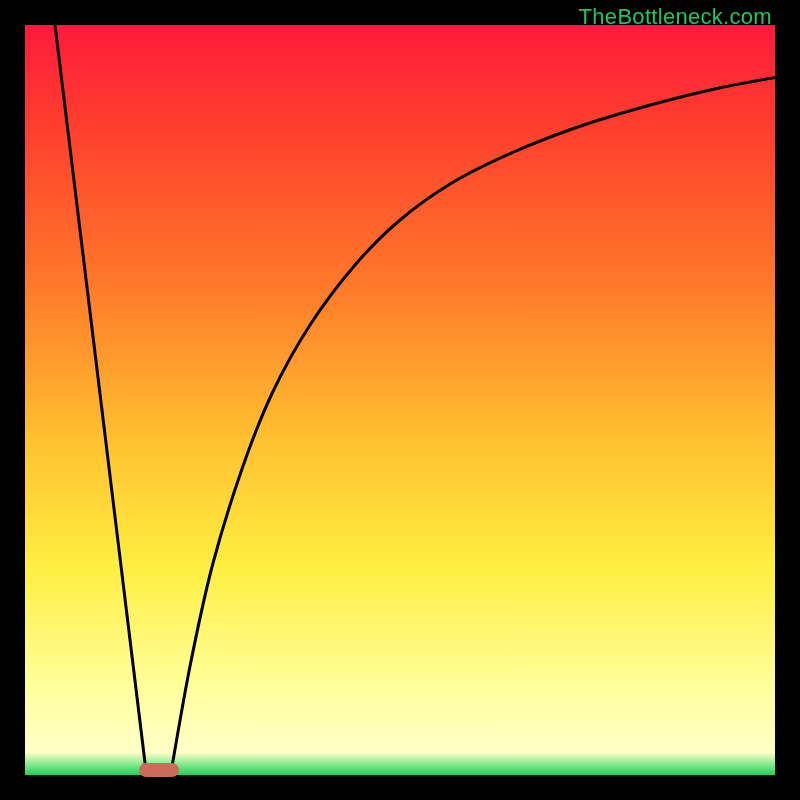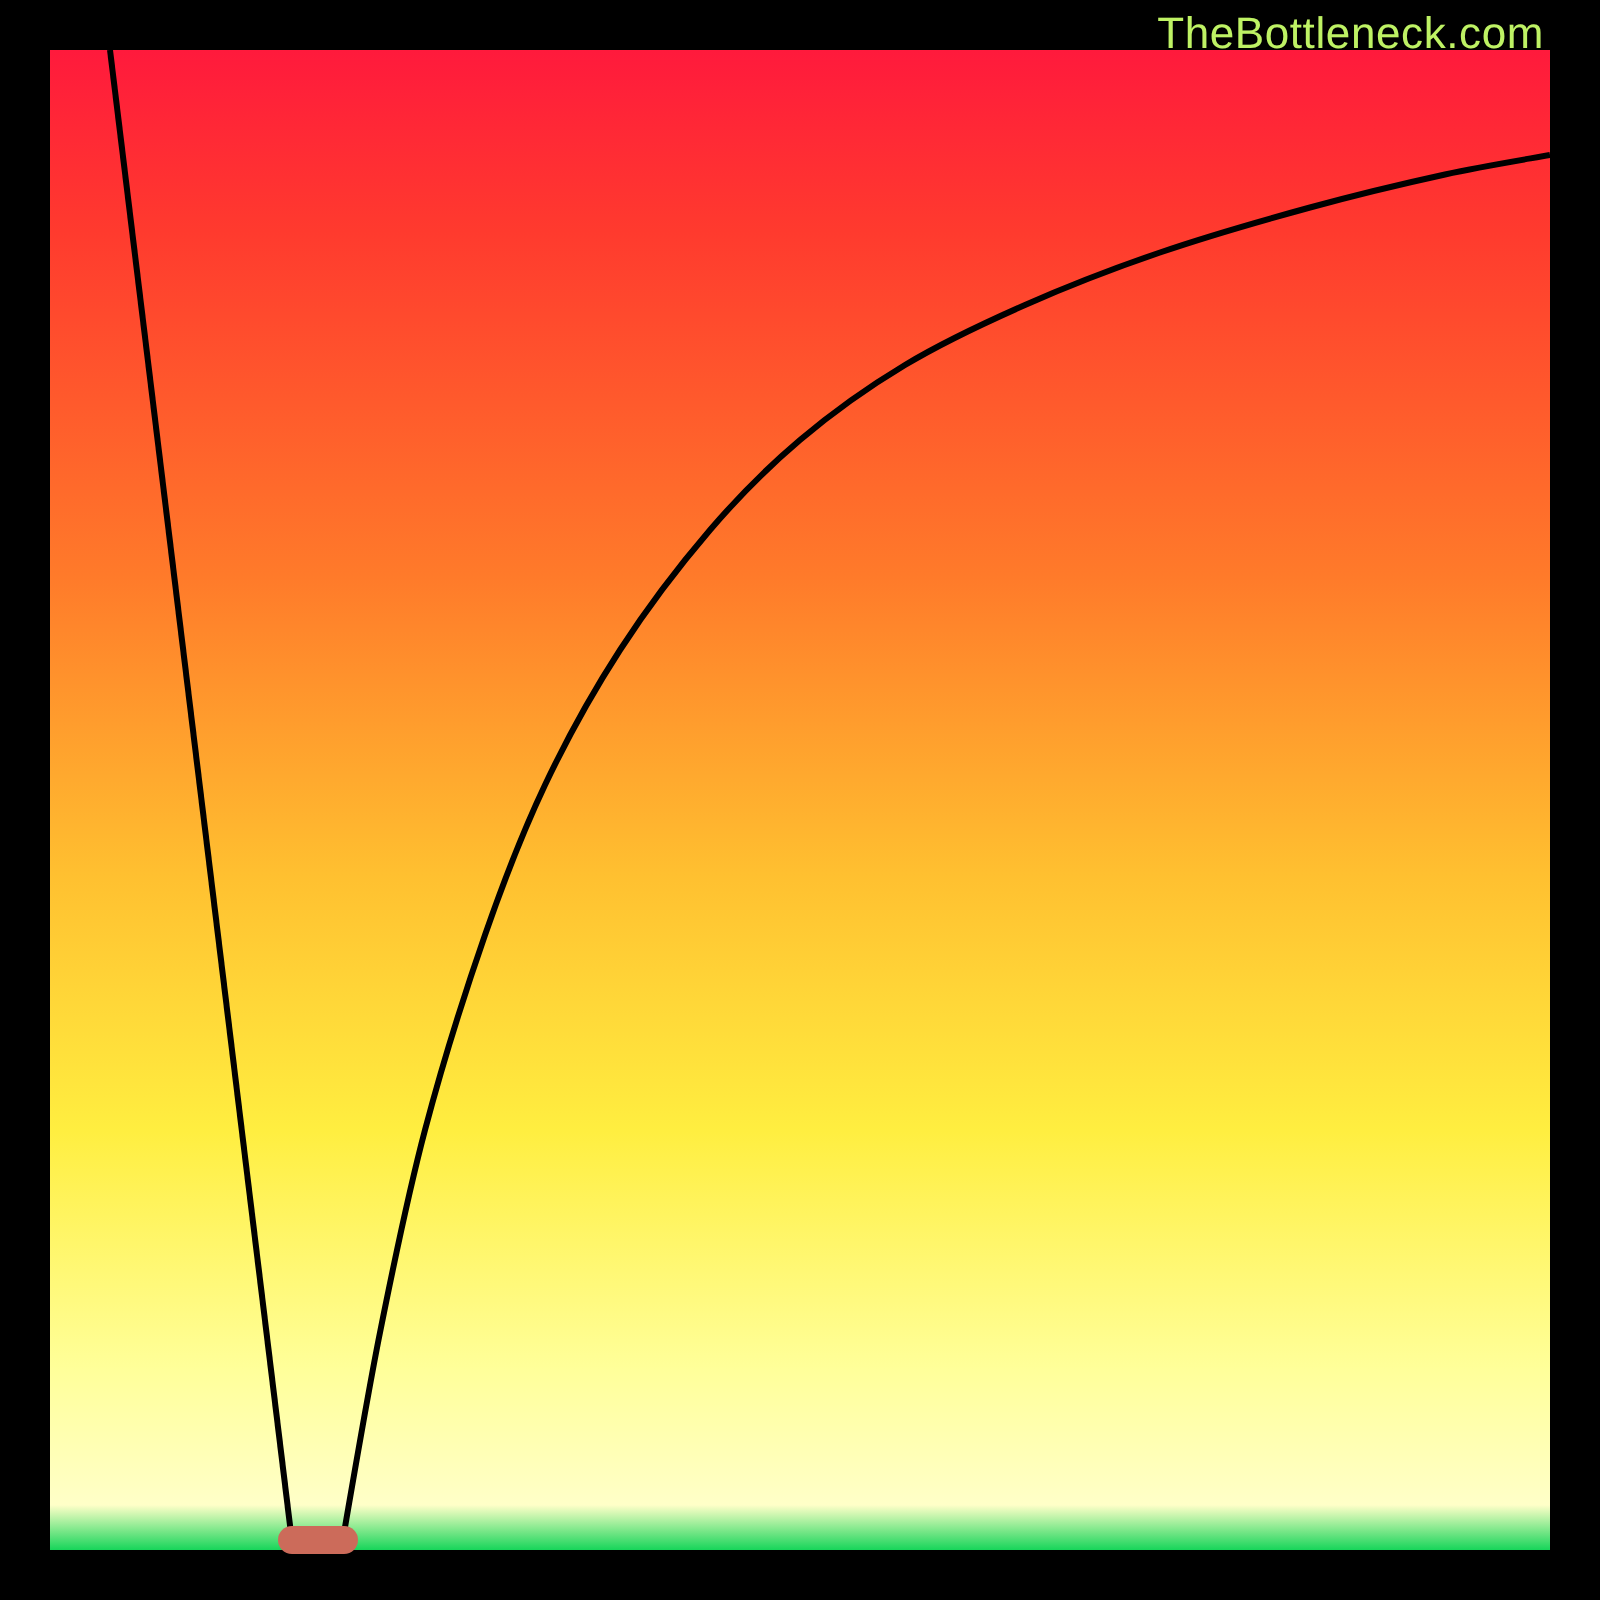--- a/index.html
+++ b/index.html
@@ -25,21 +25,21 @@
     width: 750px;
     height: 750px;
   }
   .watermark {
     position: absolute;
     top: 4px;
     right: 28px;
     font-family: Arial, Helvetica, sans-serif;
     font-size: 22px;
     font-weight: 500;
-    color: #bef264;
+    color: #22c55e;
     letter-spacing: 0.3px;
   }
   .marker {
     position: absolute;
     width: 40px;
     height: 14px;
     background: #CC6B5A;
     border-radius: 7px;
   }
 </style>

